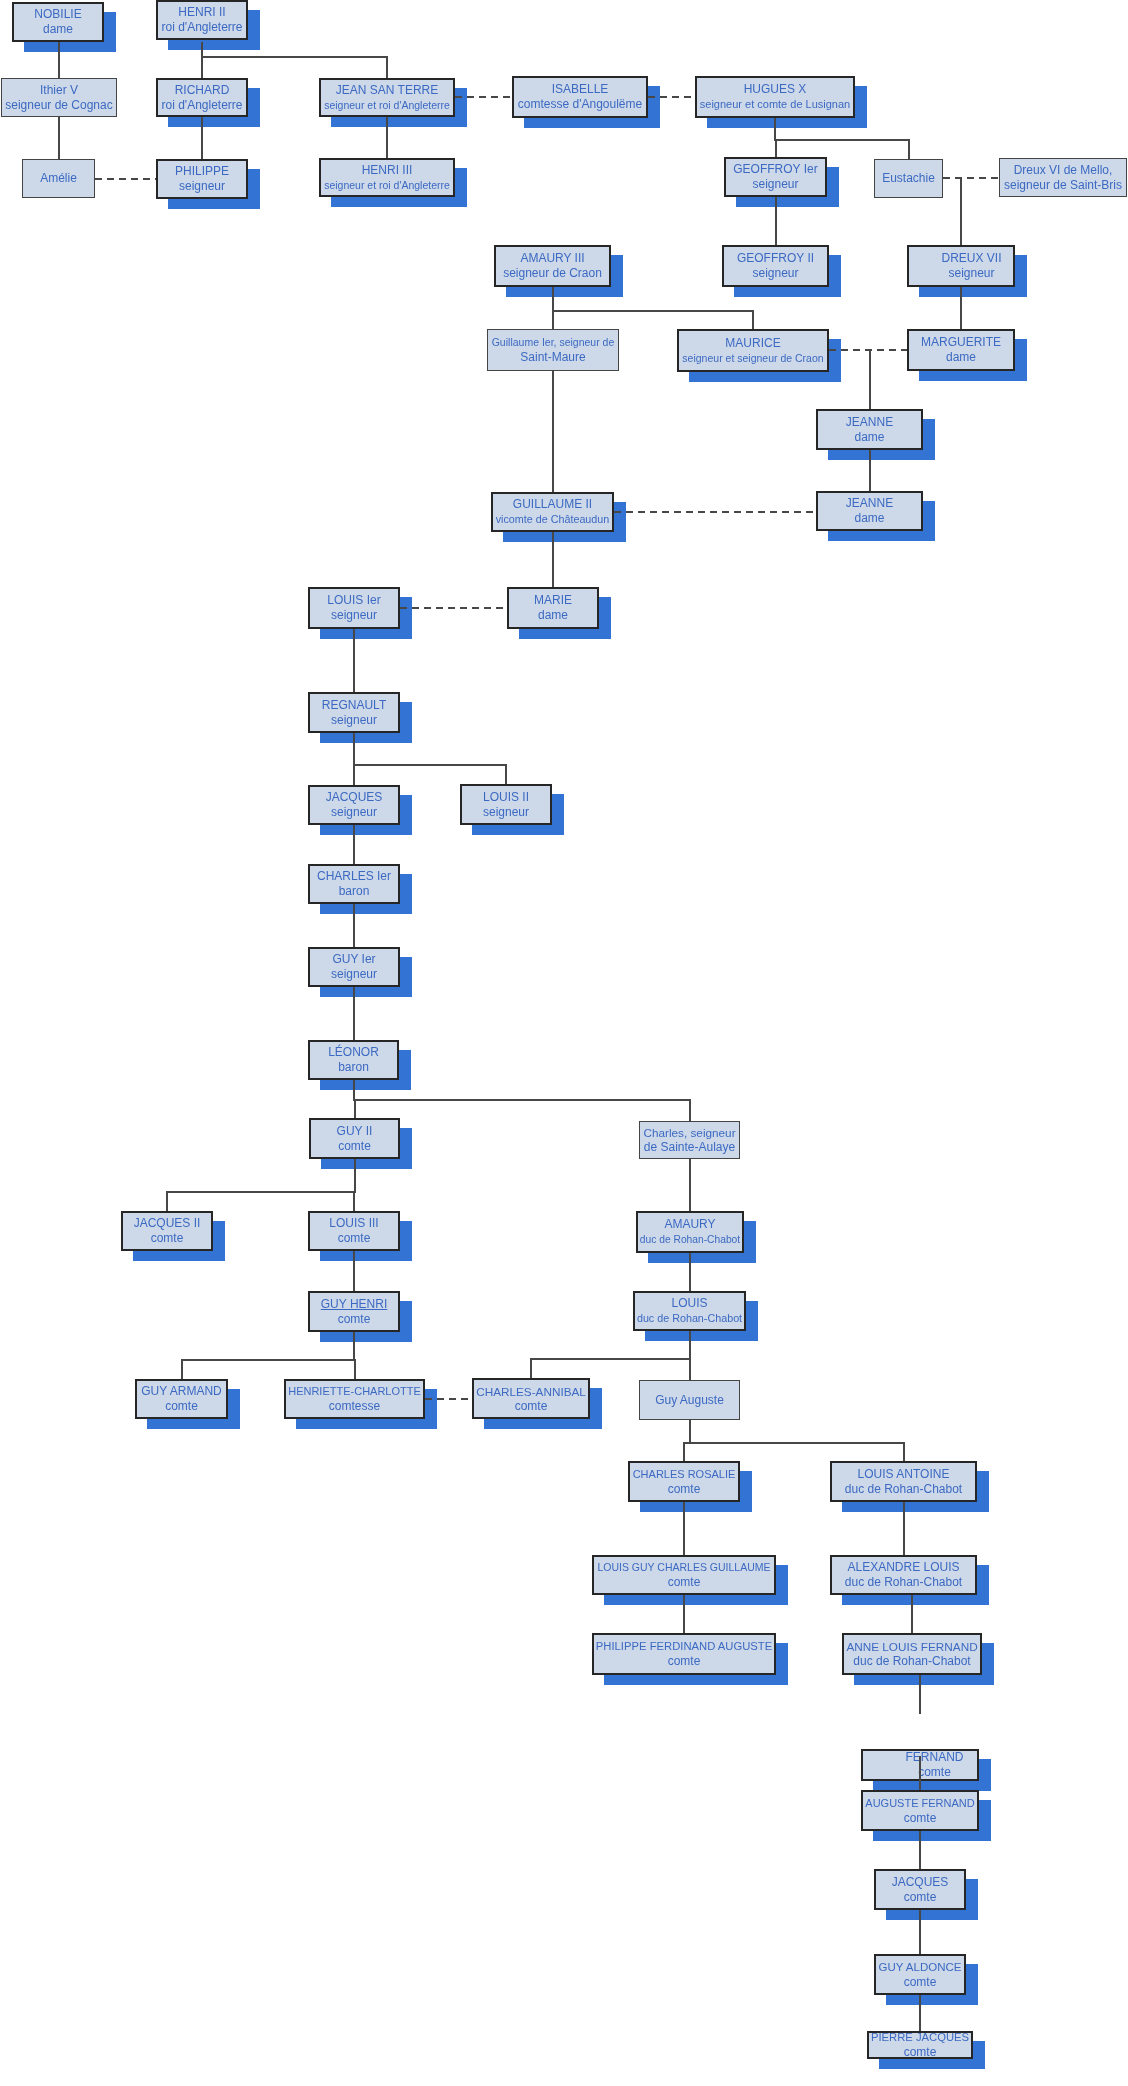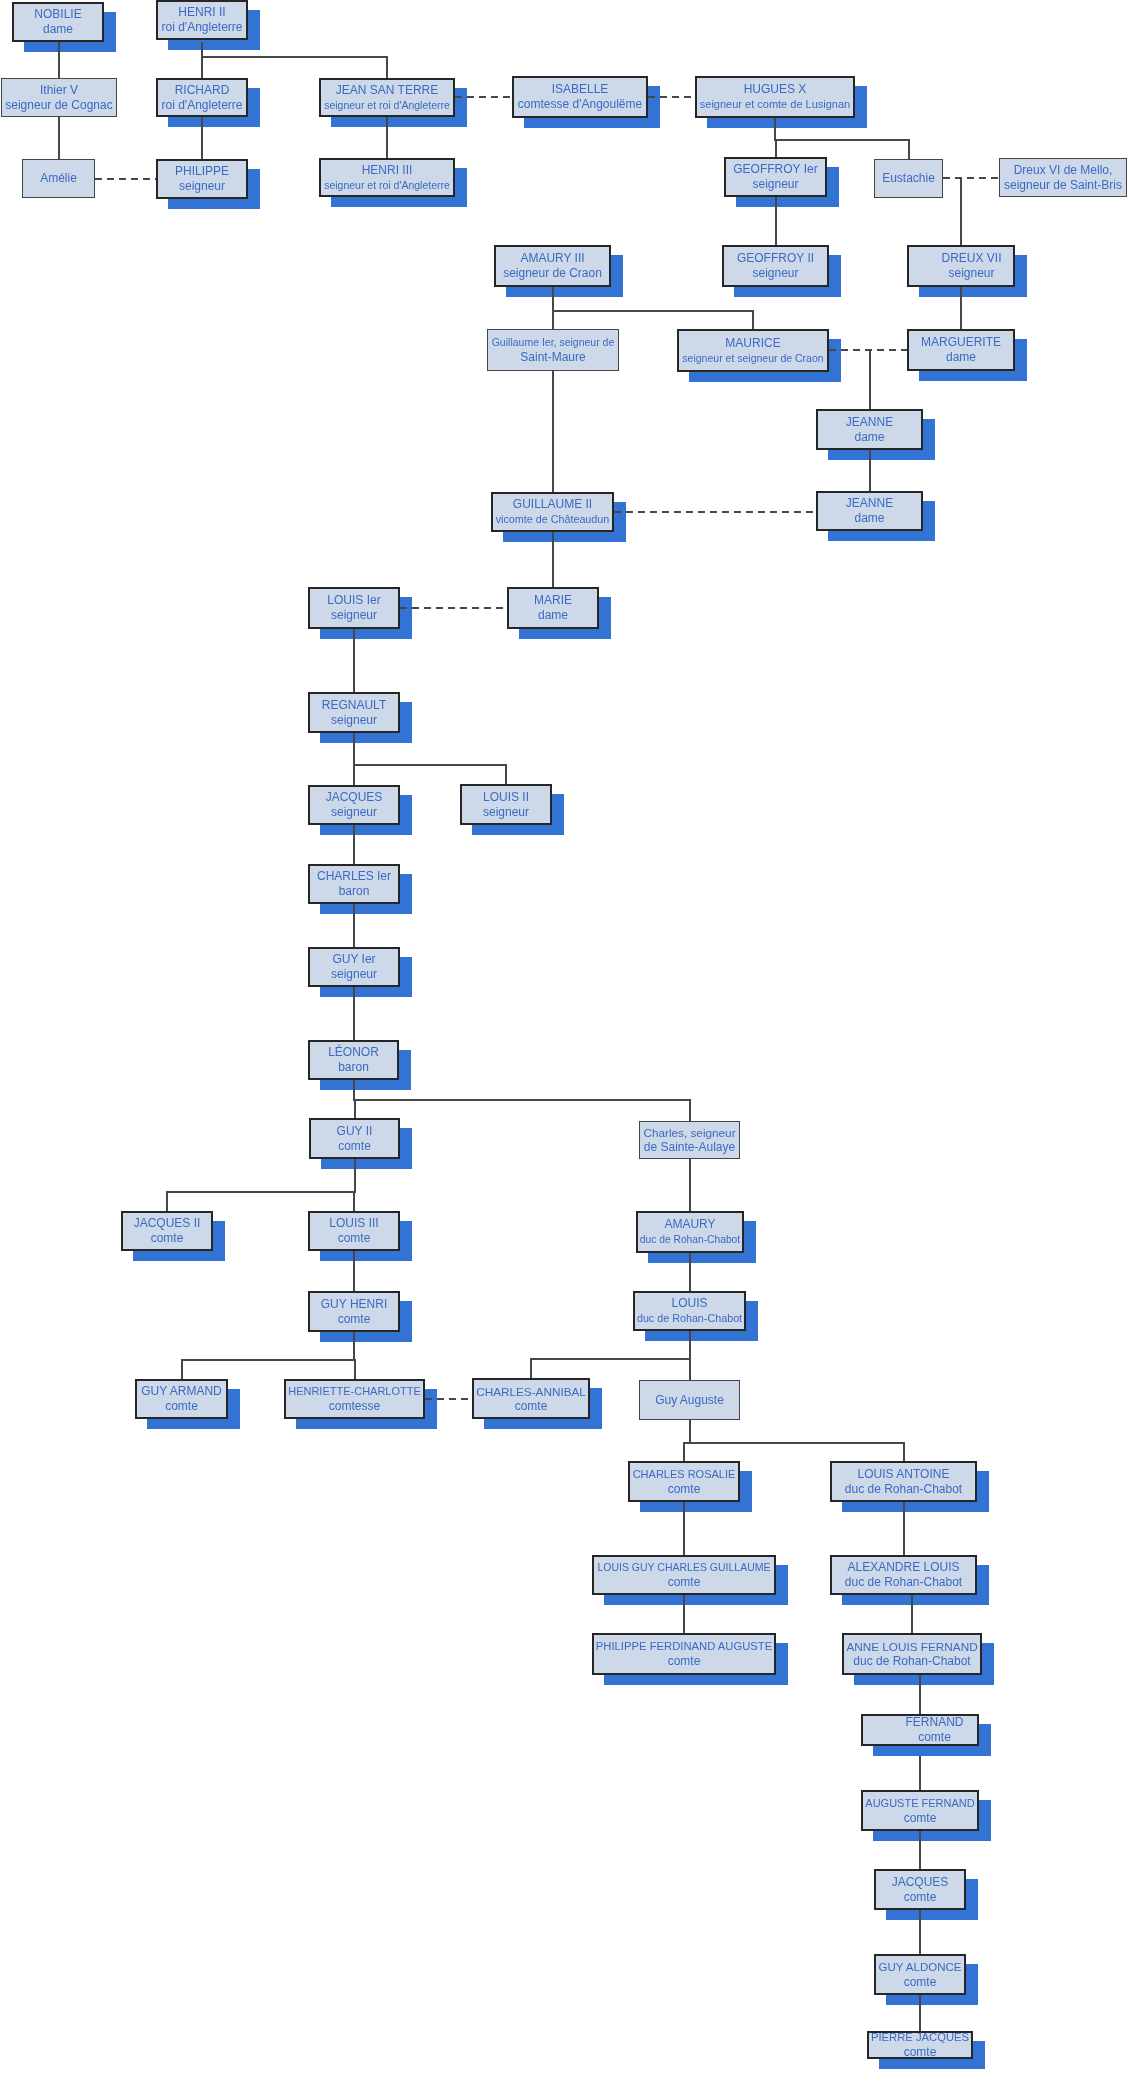--- a/index.html
+++ b/index.html
@@ -234,21 +234,21 @@
     </div>
     <div class="node shadow" style="left: 308px; top: 1211px; width: 92px; height: 40px;">
       <div class="tline" style="font-size: 12px;">LOUIS III</div>
       <div class="tline" style="font-size: 12px;">comte</div>
     </div>
     <div class="node shadow" style="left: 636px; top: 1211px; width: 108px; height: 42px;">
       <div class="tline" style="font-size: 12px;">AMAURY</div>
       <div class="tline" style="font-size: 10.25px;">duc de Rohan-Chabot</div>
     </div>
     <div class="node shadow" style="left: 308px; top: 1291px; width: 92px; height: 41px;">
-      <div class="tline" style="font-size: 12px;">GUY HENRI</div>
+      <div class="tline" style="font-size: 12px; text-decoration: underline;">GUY HENRI</div>
       <div class="tline" style="font-size: 12px;">comte</div>
     </div>
     <div class="node shadow" style="left: 633px; top: 1291px; width: 113px; height: 40px;">
       <div class="tline" style="font-size: 12px;">LOUIS</div>
       <div class="tline" style="font-size: 10.75px;">duc de Rohan-Chabot</div>
     </div>
     <div class="node shadow" style="left: 135px; top: 1379px; width: 93px; height: 40px;">
       <div class="tline" style="font-size: 12px;">GUY ARMAND</div>
       <div class="tline" style="font-size: 12px;">comte</div>
     </div>
@@ -280,21 +280,21 @@
       <div class="tline" style="font-size: 12px;">duc de Rohan-Chabot</div>
     </div>
     <div class="node shadow" style="left: 592px; top: 1633px; width: 184px; height: 42px;">
       <div class="tline" style="font-size: 11.25px;">PHILIPPE FERDINAND AUGUSTE</div>
       <div class="tline" style="font-size: 12px;">comte</div>
     </div>
     <div class="node shadow" style="left: 842px; top: 1633px; width: 140px; height: 42px;">
       <div class="tline" style="font-size: 11.75px;">ANNE LOUIS FERNAND</div>
       <div class="tline" style="font-size: 12px;">duc de Rohan-Chabot</div>
     </div>
-    <div class="node shadow" style="left: 861px; top: 1714px; width: 118px; height: 32px; padding-left: 32px;">
+    <div class="node shadow" style="left: 861px; top: 1749px; width: 118px; height: 32px; padding-left: 32px;">
       <div class="tline" style="font-size: 12px;">FERNAND</div>
       <div class="tline" style="font-size: 12px;">comte</div>
     </div>
     <div class="node shadow" style="left: 861px; top: 1790px; width: 118px; height: 41px;">
       <div class="tline" style="font-size: 11px;">AUGUSTE FERNAND</div>
       <div class="tline" style="font-size: 12px;">comte</div>
     </div>
     <div class="node shadow" style="left: 874px; top: 1869px; width: 92px; height: 41px;">
       <div class="tline" style="font-size: 12px;">JACQUES</div>
       <div class="tline" style="font-size: 12px;">comte</div>

